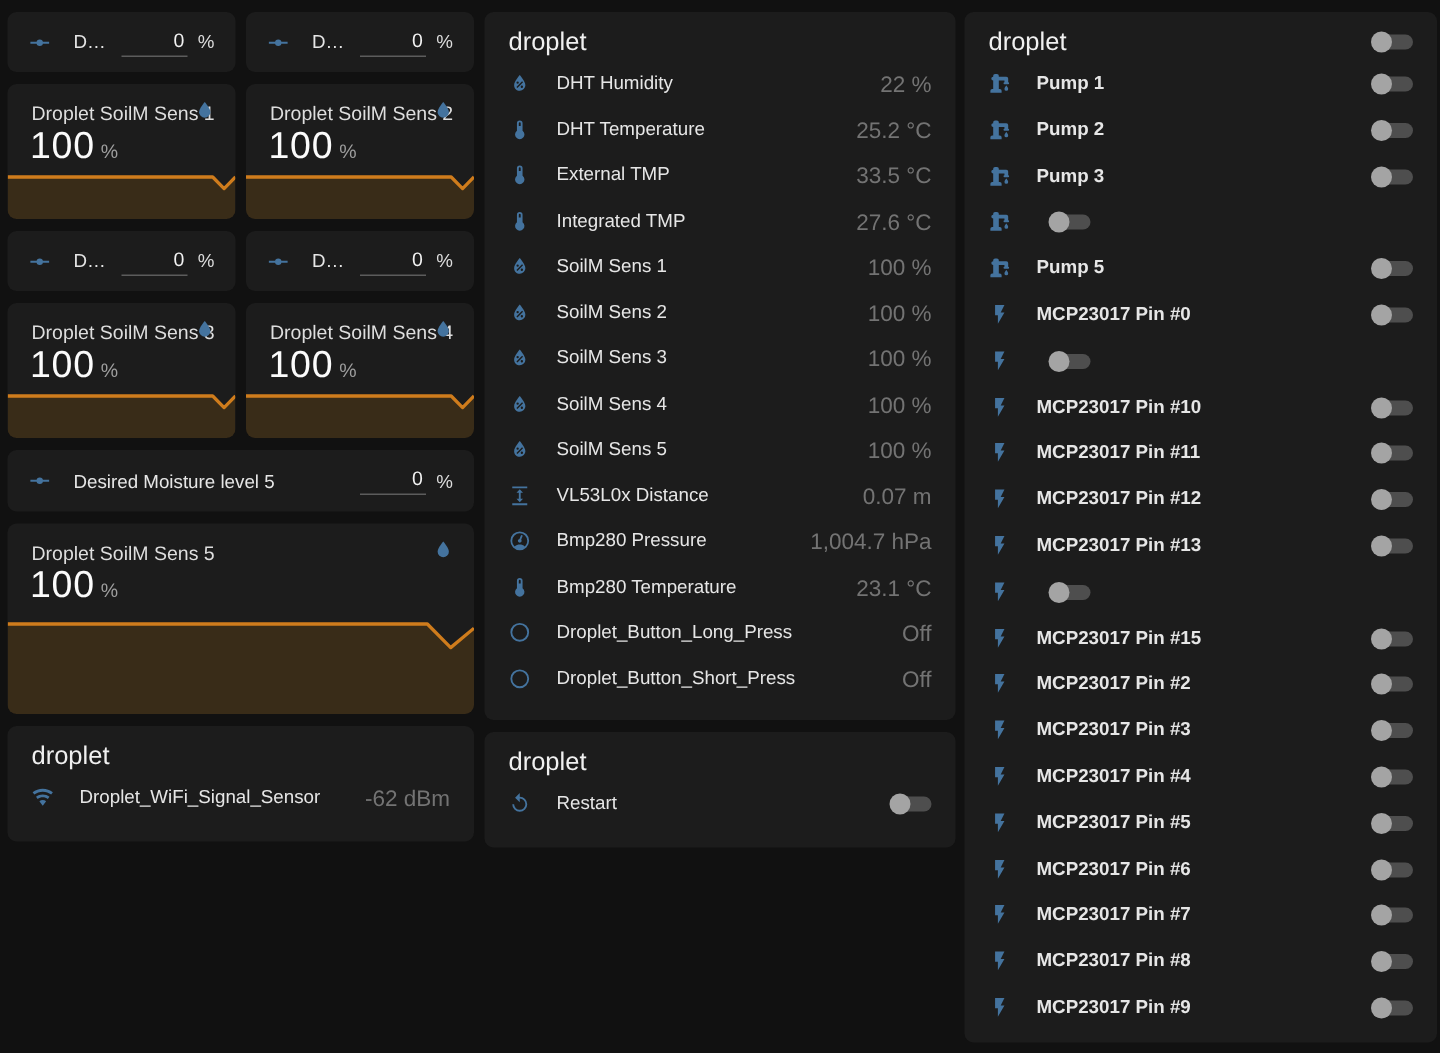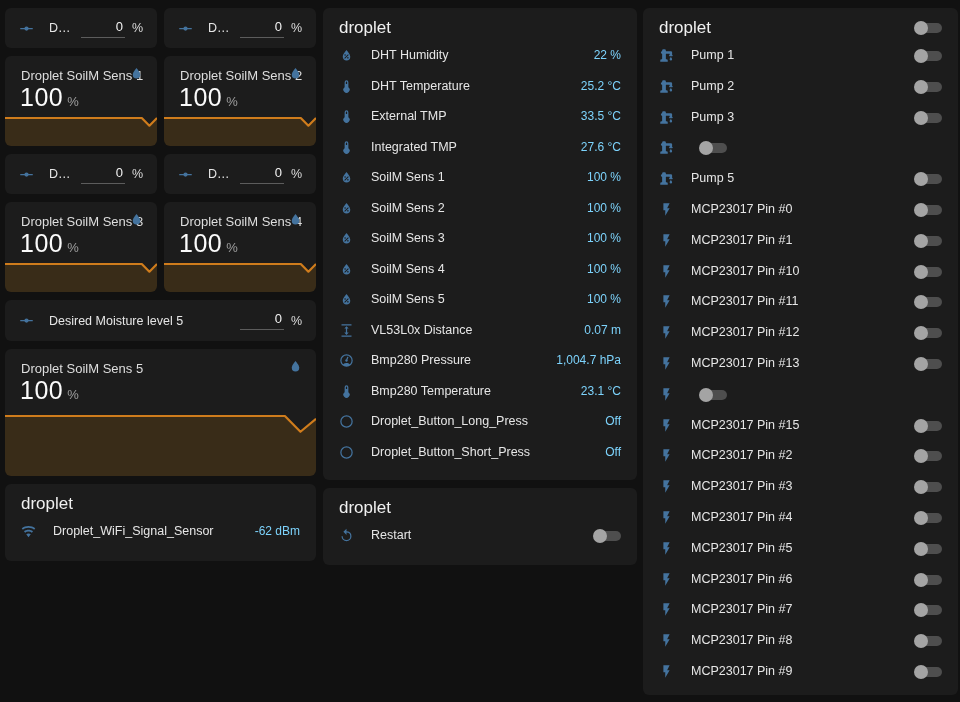--- a/index.html
+++ b/index.html
@@ -29,24 +29,24 @@
   .s-title{position:absolute;top:12px;left:16px;font-size:13px;color:#dedede;}
   .s-icon{position:absolute;top:10px;right:13px;}
   .s-value{position:absolute;top:27px;left:15px;font-size:25px;color:#fbfbfb;letter-spacing:.5px;}
   .s-unit{font-size:13px;color:#9e9e9e;margin-left:4px;letter-spacing:0;}
   .graph{position:absolute;left:0;right:0;bottom:0;width:100%;display:block;}
   .sensor-card .graph{height:30px;}
   .sensor-card.full .graph{height:62px;}
   
   .card-title{height:40px;display:flex;align-items:center;padding:0 16px;font-size:17px;color:#f0f0f0;}
   .erow{height:30.5px;display:flex;align-items:flex-start;padding:0 16px;}
-  #col-right .erow{height:30.8px;}
+  #col-right .erow{height:30.8px;font-weight:bold;}
   .erow .icon{margin-right:17px;}
   .ename{flex:1;font-size:12.5px;color:#e6e6e6;white-space:nowrap;overflow:hidden;text-overflow:ellipsis;}
-  .evalue{font-size:12px;color:#7dd3fc;white-space:nowrap;margin-left:8px;}
+  .evalue{font-size:15px;color:#737373;white-space:nowrap;margin-left:8px;}
   
   .toggle{position:relative;width:28px;height:16px;flex:none;margin-left:8px;}
   .toggle .track{position:absolute;left:3px;top:3px;width:25px;height:10px;border-radius:5px;background:#4e4e4e;}
   .toggle .thumb{position:absolute;left:0;top:1px;width:14px;height:14px;border-radius:50%;background:#a4a4a4;}
   .card-title .toggle{margin-left:auto;}
   #icon-defs{position:absolute;width:0;height:0;overflow:hidden;}
 </style>
 </head>
 <body>
 
@@ -490,21 +490,20 @@
             <span class="thumb"></span>
           </span>
         </div>
 
         <div class="erow">
           <span class="icon">
             <svg viewBox="0 0 24 24">
               <use href="#flash-icon"></use>
             </svg>
           </span>
-          <span class="ename">MCP23017 Pin #1</span>
           <span class="toggle">
             <span class="track"></span>
             <span class="thumb"></span>
           </span>
         </div>
 
         <div class="erow">
           <span class="icon">
             <svg viewBox="0 0 24 24">
               <use href="#flash-icon"></use>

